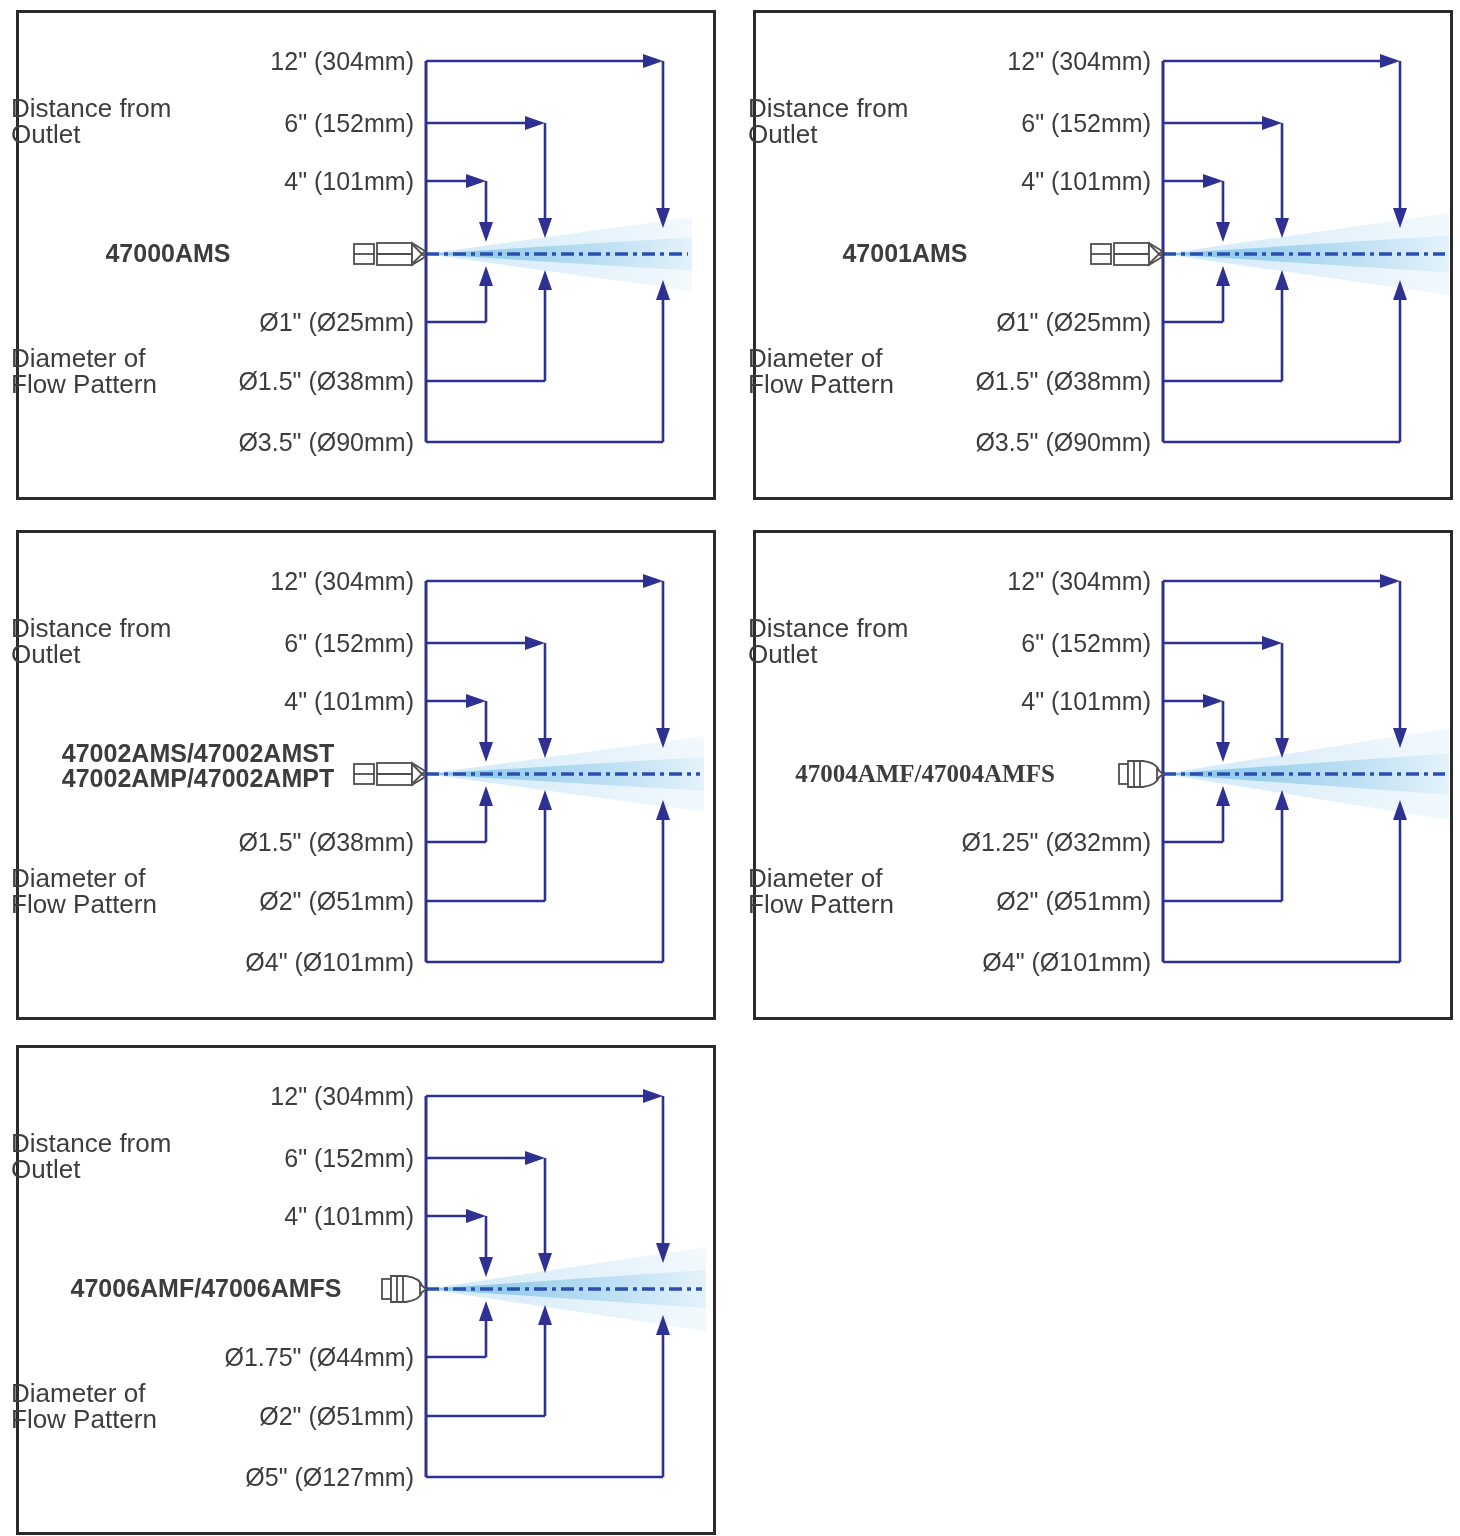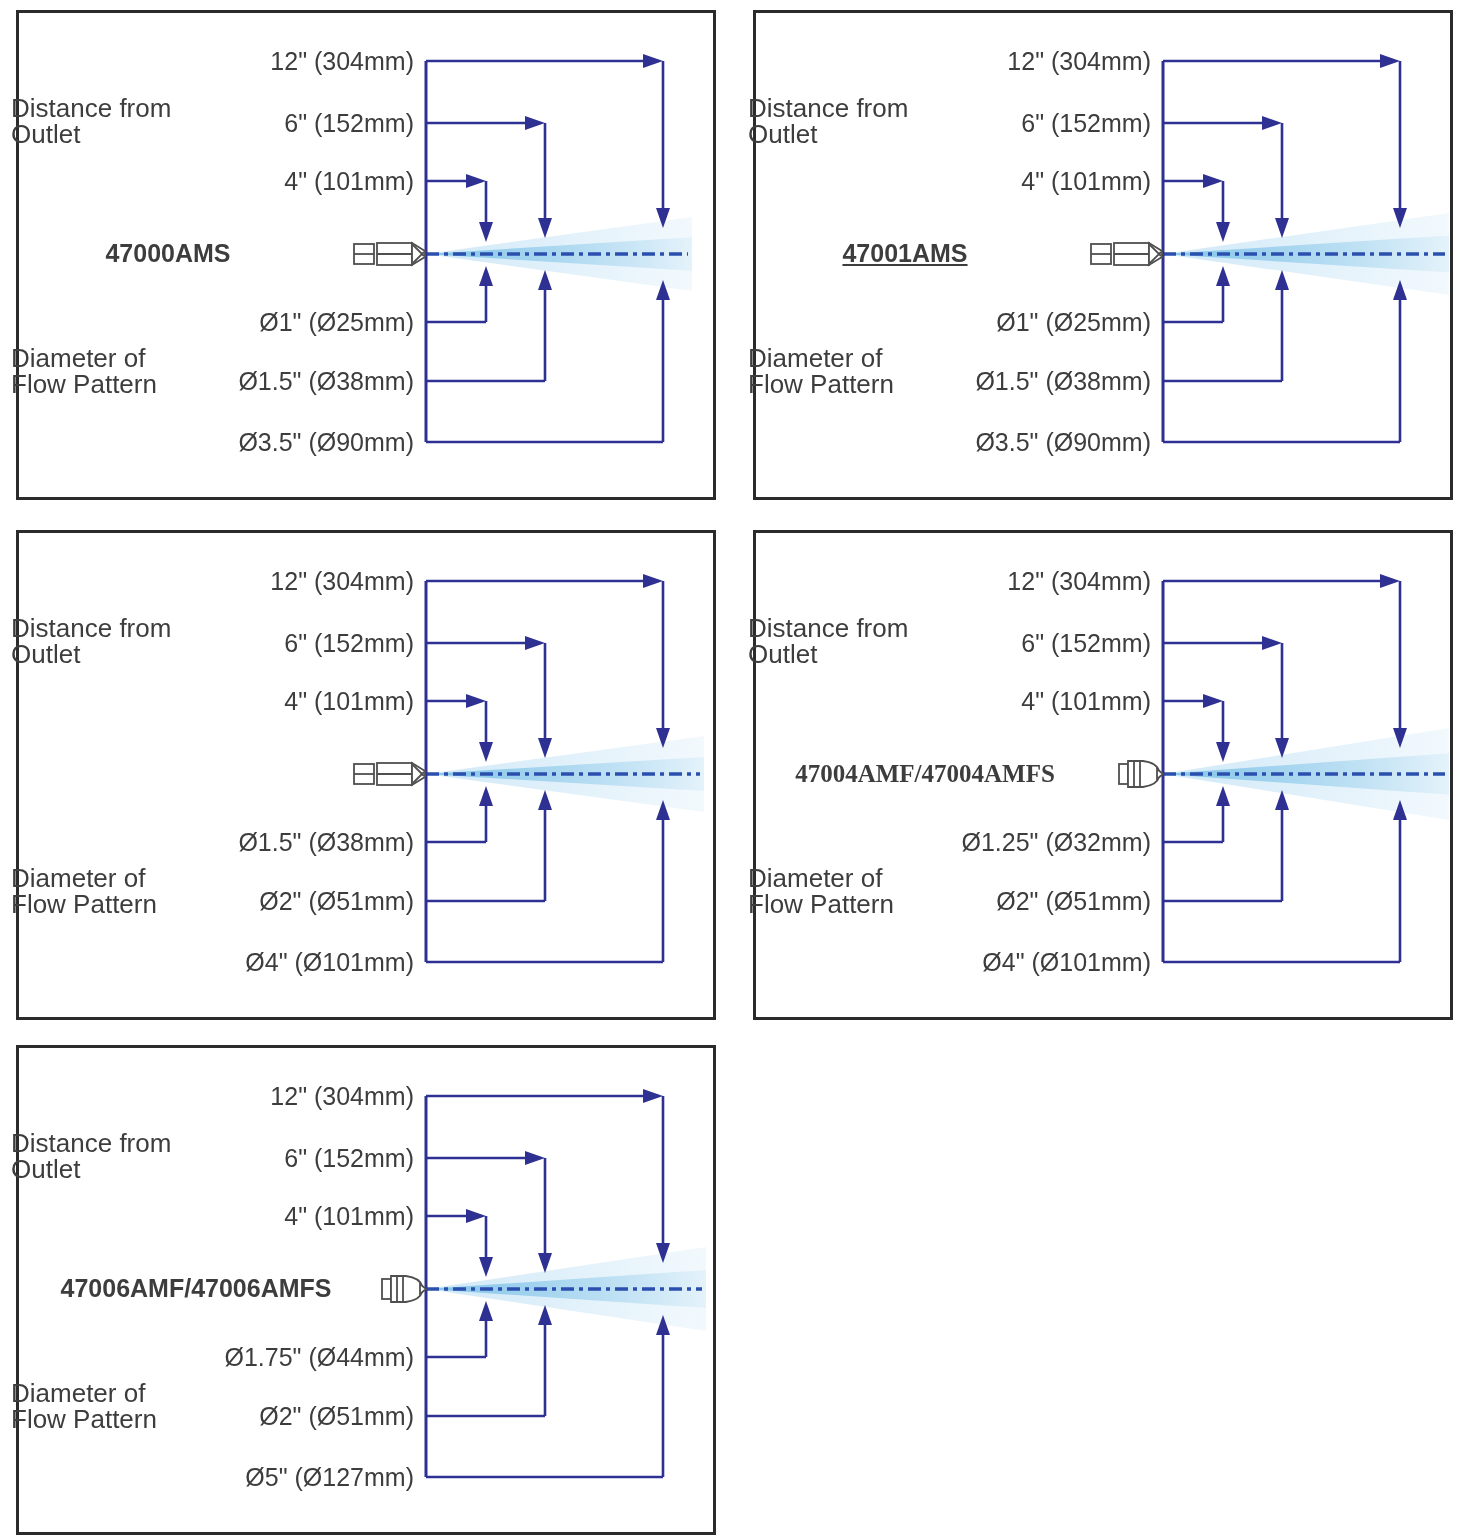--- a/index.html
+++ b/index.html
@@ -155,21 +155,21 @@
         </g>
       </svg>
       <div class="txt title" style="left: -5px; top: 85px;">
         <div class="txt " style="position: static;">Distance from</div>
         <div class="txt " style="position: static;">Outlet</div>
       </div>
       <div class="txt lbl" style="left: 138px; top: 39px;">12" (304mm)</div>
       <div class="txt lbl" style="left: 138px; top: 101px;">6" (152mm)</div>
       <div class="txt lbl" style="left: 138px; top: 159px;">4" (101mm)</div>
       <div class="txt model" style="left: -18px; top: 231px;">
-        <div class="txt " style="position: static; text-decoration: underline;">47001AMS</div>
+        <div class="txt " style="position: static;">47001AMS</div>
       </div>
       <div class="txt title" style="left: -5px; top: 335px;">
         <div class="txt " style="position: static;">Diameter of</div>
         <div class="txt " style="position: static;">Flow Pattern</div>
       </div>
       <div class="txt lbl" style="left: 138px; top: 300px;">Ø1" (Ø25mm)</div>
       <div class="txt lbl" style="left: 138px; top: 359px;">Ø1.5" (Ø38mm)</div>
       <div class="txt lbl" style="left: 138px; top: 420px;">Ø3.5" (Ø90mm)</div>
     </div>
     <div class="panel" style="left: 16px; top: 530px;">
@@ -232,20 +232,24 @@
           <line x1="-13" y1="9" x2="-2" y2="-2"></line>
         </g>
       </svg>
       <div class="txt title" style="left: -5px; top: 85px;">
         <div class="txt " style="position: static;">Distance from</div>
         <div class="txt " style="position: static;">Outlet</div>
       </div>
       <div class="txt lbl" style="left: 138px; top: 39px;">12" (304mm)</div>
       <div class="txt lbl" style="left: 138px; top: 101px;">6" (152mm)</div>
       <div class="txt lbl" style="left: 138px; top: 159px;">4" (101mm)</div>
+      <div class="txt model" style="left: 12px; top: 211px;">
+        <div class="txt " style="position: static;">47002AMS/47002AMST</div>
+        <div class="txt " style="position: static;">47002AMP/47002AMPT</div>
+      </div>
       <div class="txt title" style="left: -5px; top: 335px;">
         <div class="txt " style="position: static;">Diameter of</div>
         <div class="txt " style="position: static;">Flow Pattern</div>
       </div>
       <div class="txt lbl" style="left: 138px; top: 300px;">Ø1.5" (Ø38mm)</div>
       <div class="txt lbl" style="left: 138px; top: 359px;">Ø2" (Ø51mm)</div>
       <div class="txt lbl" style="left: 138px; top: 420px;">Ø4" (Ø101mm)</div>
     </div>
     <div class="panel" style="left: 753px; top: 530px;">
       <svg width="700" height="490" viewBox="0 0 700 490">
@@ -381,21 +385,21 @@
           <polygon points="-6,-5 0,0 -6,5"></polygon>
         </g>
       </svg>
       <div class="txt title" style="left: -5px; top: 85px;">
         <div class="txt " style="position: static;">Distance from</div>
         <div class="txt " style="position: static;">Outlet</div>
       </div>
       <div class="txt lbl" style="left: 138px; top: 39px;">12" (304mm)</div>
       <div class="txt lbl" style="left: 138px; top: 101px;">6" (152mm)</div>
       <div class="txt lbl" style="left: 138px; top: 159px;">4" (101mm)</div>
-      <div class="txt model" style="left: 10px; top: 231px;">
+      <div class="txt model" style="left: 20px; top: 231px;">
         <div class="txt " style="position: static;">47006AMF/47006AMFS</div>
       </div>
       <div class="txt title" style="left: -5px; top: 335px;">
         <div class="txt " style="position: static;">Diameter of</div>
         <div class="txt " style="position: static;">Flow Pattern</div>
       </div>
       <div class="txt lbl" style="left: 138px; top: 300px;">Ø1.75" (Ø44mm)</div>
       <div class="txt lbl" style="left: 138px; top: 359px;">Ø2" (Ø51mm)</div>
       <div class="txt lbl" style="left: 138px; top: 420px;">Ø5" (Ø127mm)</div>
     </div>

